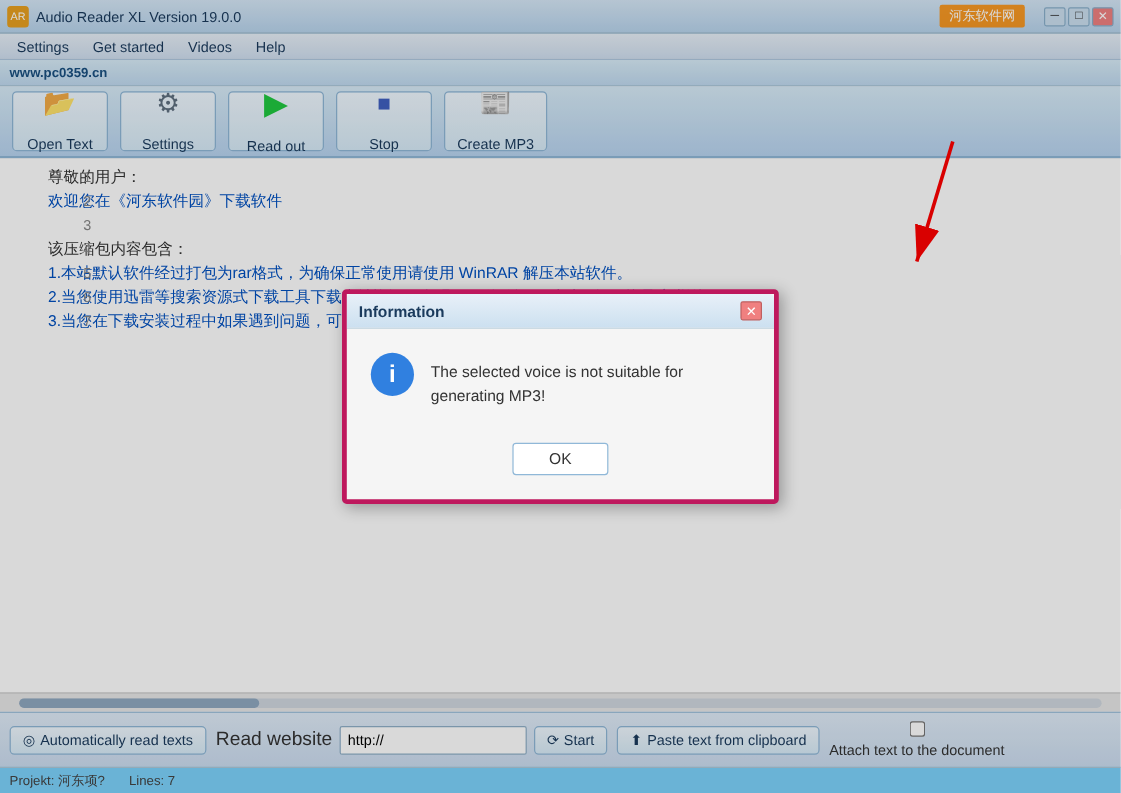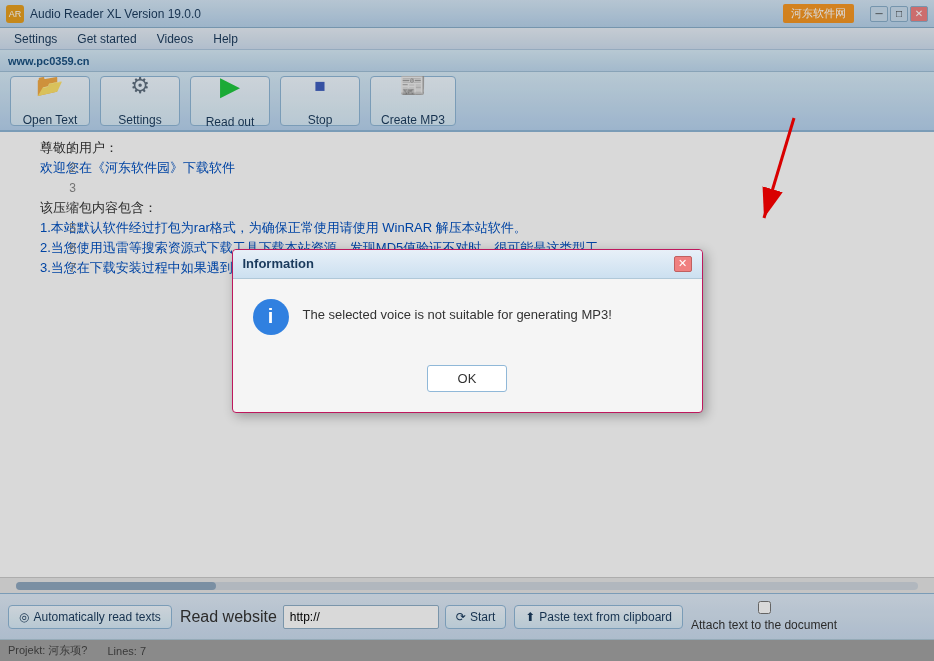--- a/index.html
+++ b/index.html
@@ -248,21 +248,21 @@
       display: flex;
       align-items: center;
       gap: 4px;
       font-size: 12px;
       color: #333;
       flex-direction: column;
     }
 
     
     .status-bar {
-      background: #a3a3a3;
+      background: #7dd3fc;
       height: 22px;
       display: flex;
       align-items: center;
       padding: 0 8px;
       border-top: 1px solid #b0c8d8;
       gap: 20px;
     }
     .status-text {
       font-size: 11px;
       color: #444;
@@ -273,23 +273,23 @@
       position: absolute;
       top: 0; left: 0; right: 0; bottom: 0;
       background: rgba(0,0,0,0.15);
       z-index: 100;
       display: flex;
       align-items: center;
       justify-content: center;
     }
     .modal-dialog {
       background: #f5f5f5;
-      border: 1px solid #be185d;
+      border: 4px solid #be185d;
       border-radius: 4px;
-      width: 471px;
+      width: 364px;
       box-shadow: 3px 3px 12px rgba(0,0,0,0.3);
     }
     .modal-title-bar {
       background: linear-gradient(to bottom, #e8f0f8, #cce0f0);
       padding: 6px 10px;
       display: flex;
       align-items: center;
       justify-content: space-between;
       border-bottom: 1px solid #b0c8d8;
       border-radius: 4px 4px 0 0;

